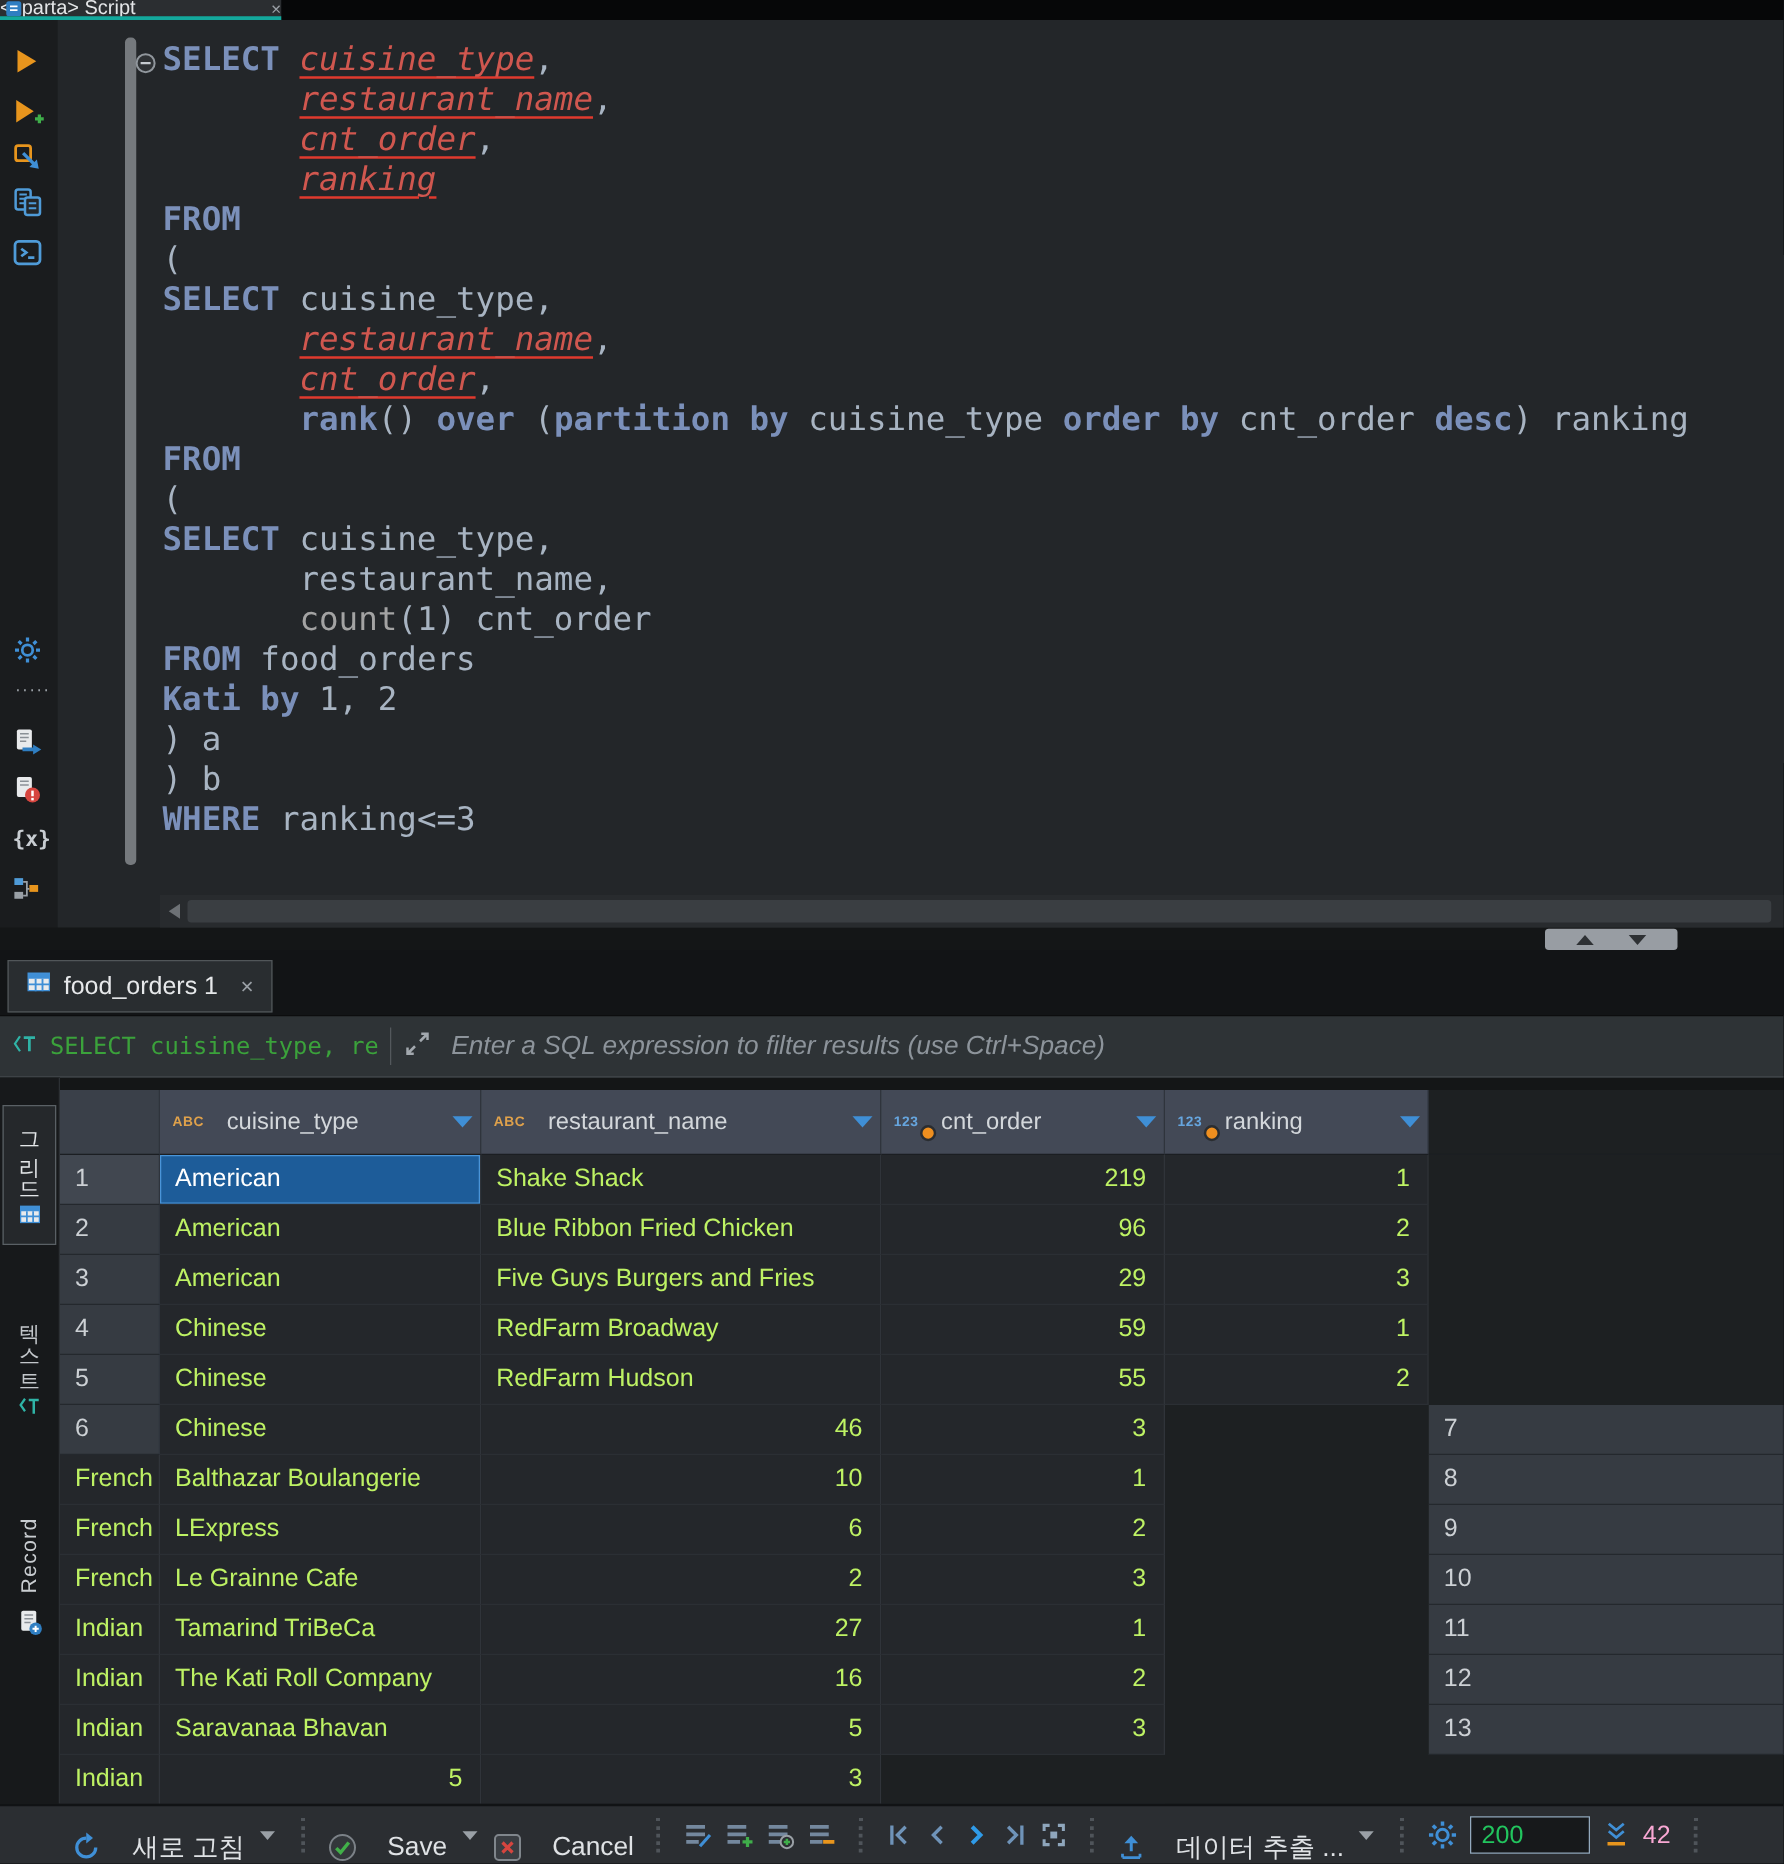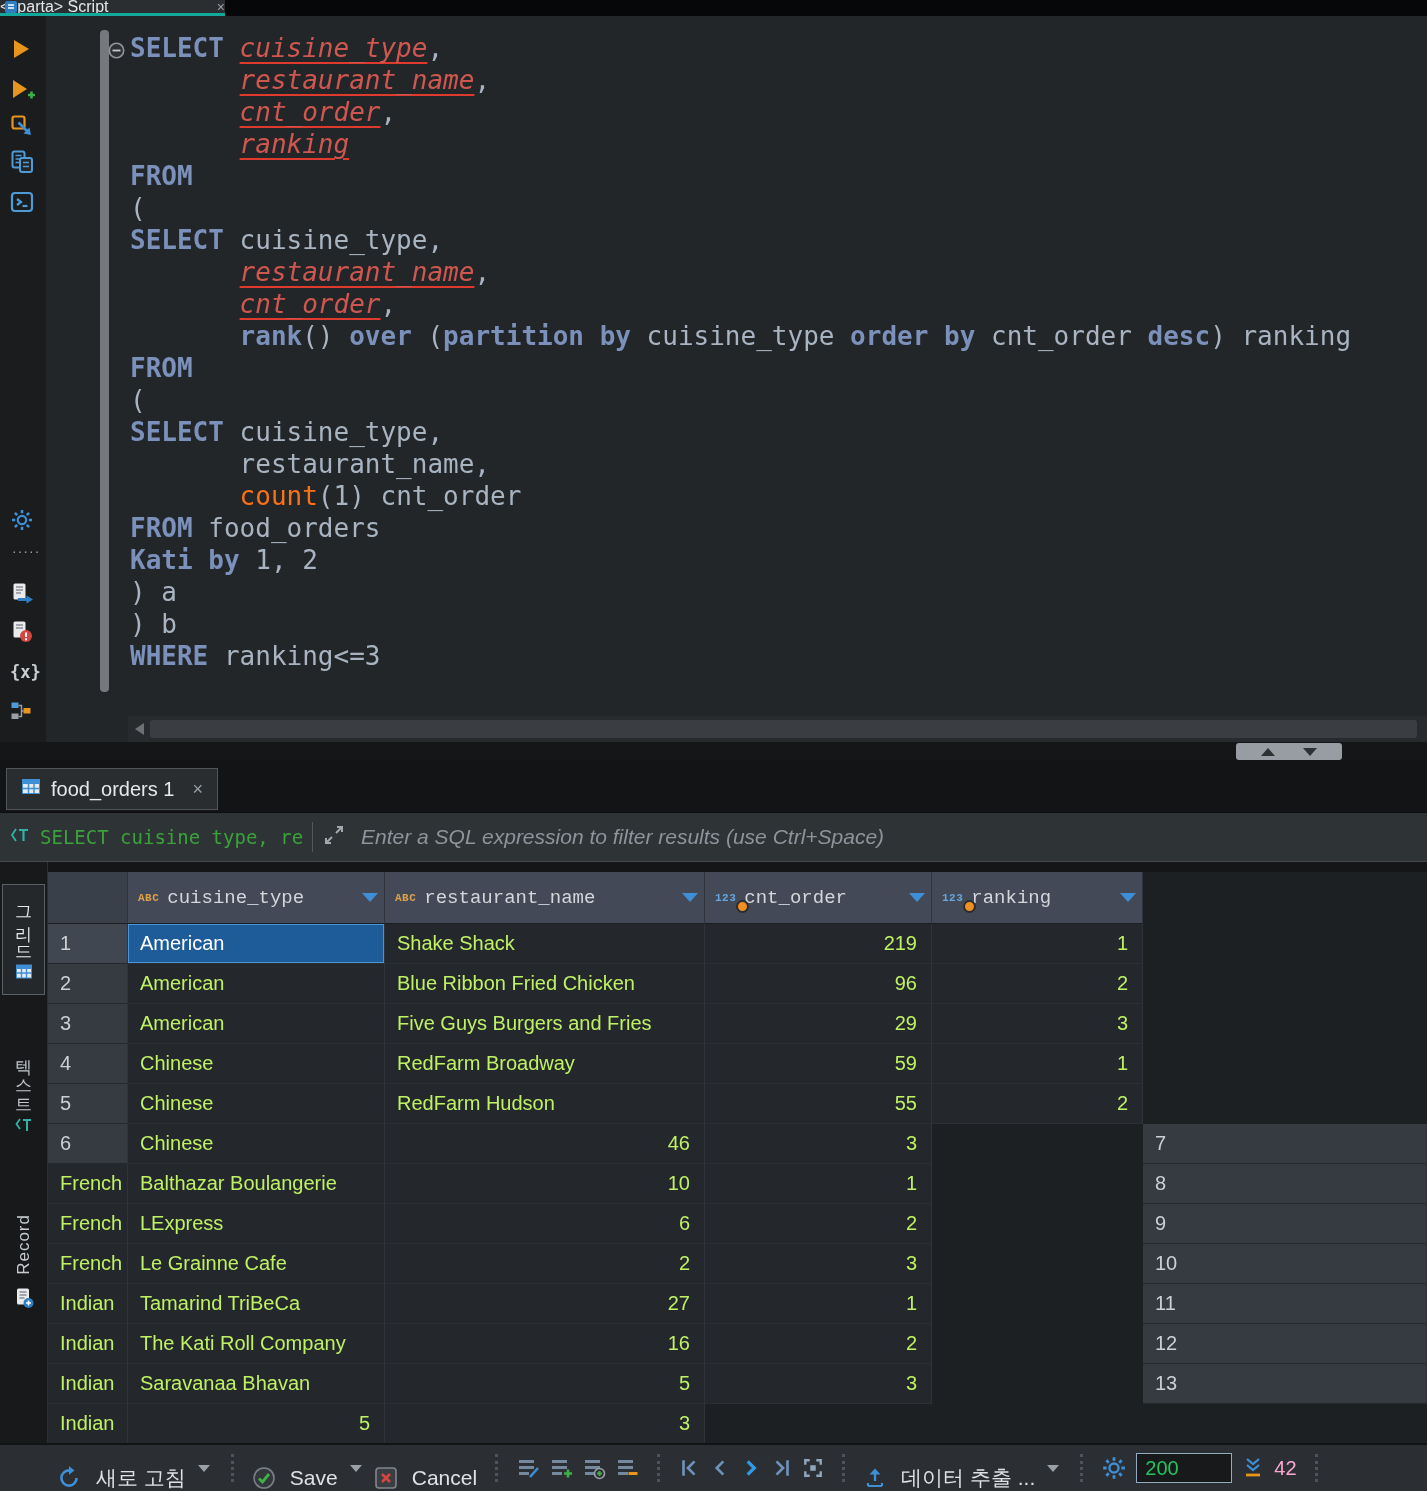--- a/index.html
+++ b/index.html
@@ -26,21 +26,21 @@
   
   .editor{position:absolute;left:46px;top:16px;right:0;height:726px;background:#232629;}
   .annot{position:absolute;left:54px;top:14px;width:9px;height:662px;background:#75797d;border-radius:4px;}
   .fold{position:absolute;left:62px;top:26px;display:flex;}
   .code{position:absolute;left:84px;top:16px;font-family:"DejaVu Sans Mono",monospace;font-size:26px;}
   .cl{white-space:pre;height:32px;line-height:32px;}
   .t-k{color:#7b90ba;font-weight:bold;}
   .t-p{color:#a8b4c2;}
   .t-e{color:#d0574f;font-style:italic;text-decoration:underline;text-decoration-color:#e03a2e;
        text-decoration-thickness:2px;text-underline-offset:5px;}
-  .t-f{color:#f97316;}
+  .t-f{color:#a3a3a3;}
   .hscroll{position:absolute;left:82px;right:0;top:700px;height:26px;background:#282b2e;}
   .hthumb{position:absolute;left:22px;right:10px;top:4px;bottom:4px;background:#3a3e42;border-radius:3px;}
   .harrow{position:absolute;left:7px;top:7px;width:0;height:0;border-top:6px solid transparent;
           border-bottom:6px solid transparent;border-right:9px solid #6d7175;}
 
   
   .sash{position:absolute;left:1236px;top:743px;width:106px;height:17px;background:#989da3;border-radius:3px;
         display:flex;align-items:center;justify-content:center;gap:28px;}
   .tri-up{width:0;height:0;border-left:7px solid transparent;border-right:7px solid transparent;border-bottom:8px solid #2e3134;}
   .tri-down{width:0;height:0;border-left:7px solid transparent;border-right:7px solid transparent;border-top:8px solid #2e3134;}
@@ -67,22 +67,22 @@
   .vtab-sel{top:22px;border:1px solid #5a6065;background:#25282b;}
   .vtab2{top:176px;}
   .vtext{writing-mode:vertical-rl;text-orientation:upright;color:#e4e7e9;font-size:17px;letter-spacing:3px;}
   .vtab2 .vtext{color:#c2c6ca;}
   .rec{position:absolute;left:2px;top:352px;width:43px;display:flex;flex-direction:column;align-items:center;gap:12px;}
   .vtext-rot{writing-mode:vertical-rl;transform:rotate(180deg);color:#c9cdd1;font-size:17px;letter-spacing:1px;}
 
   
   .grid{position:absolute;left:48px;top:872px;width:1379px;height:571px;background:#1d2022;overflow:hidden;
         display:grid;grid-template-columns:80px 257px 320px 227px 211px 1fr;grid-template-rows:52px repeat(13,40px);}
-  .hc{background:#434956;display:flex;align-items:center;gap:8px;padding:0 6px 0 10px;color:#d3d7db;
-      font-size:19px;border-right:1px solid #2f343c;border-bottom:1px solid #1b1e22;position:relative;font-family:Liberation Mono, monospace;}
+  .hc{background:#434956;display:flex;align-items:center;gap:18px;padding:0 6px 0 10px;color:#d3d7db;
+      font-size:19px;border-right:1px solid #2f343c;border-bottom:1px solid #1b1e22;position:relative;}
   .hc0{background:#3a4049;}
   .hcf{background:#1d2022;border-right:none;}
   .badge{font-size:11px;font-weight:bold;letter-spacing:.5px;}
   .btxt{color:#dfa14b;}
   .bnum{color:#66a5de;}
   .keydot{position:absolute;left:31px;top:28px;width:9px;height:9px;border-radius:50%;background:#ef8f1f;border:2px solid #2a2d31;}
   .hlabel{flex:1;white-space:nowrap;overflow:hidden;}
   .ftri{width:0;height:0;border-left:8px solid transparent;border-right:8px solid transparent;
         border-top:9px solid #3f8fd6;margin-left:4px;flex:none;}
   .rn{background:#363b42;color:#ccd0d4;font-size:20px;display:flex;align-items:center;padding-left:12px;
@@ -91,21 +91,21 @@
   .dc{background:#24272b;color:#bef264;font-size:20px;display:flex;align-items:center;
       padding:0 14px 0 12px;border-right:1px solid #30343a;border-bottom:1px solid #2b2f34;
       white-space:nowrap;overflow:hidden;}
   .num{justify-content:flex-end;}
   .sel{background:#1d5c99;color:#fff;box-shadow:inset 0 0 0 1px #4a94d8;}
   .fc{background:#1d2022;}
 
   
   .toolbar{position:absolute;left:0;right:0;bottom:0;height:48px;background:#2b2e32;border-top:2px solid #111315;
            display:flex;align-items:center;padding-left:56px;gap:9px;box-sizing:border-box;color:#dfe2e5;font-size:21px;}
-  .tbtn{display:flex;align-items:center;gap:14px;background:none;border:none;color:#dfe2e5;font:inherit;padding:0;cursor:pointer;margin-top:20px;}
+  .tbtn{display:flex;align-items:center;gap:24px;background:none;border:none;color:#dfe2e5;font:inherit;padding:0;cursor:pointer;margin-top:20px;}
   .tico{display:flex;align-items:center;}
   .caret{width:0;height:0;border-left:6px solid transparent;border-right:6px solid transparent;
          border-top:7px solid #9aa0a6;margin:0 3px;}
   .tsep{border-left:3px dotted #4f545a;height:28px;margin:0 9px;}
   .fetchsize{width:96px;height:30px;background:#17191b;border:1px solid #93a9bd;color:#22c55e;font-size:20px;
              font-family:inherit;padding:0 8px;box-sizing:border-box;}
   .rowcount{font-size:20px;color:#f9a8d4;}
 </style>
 </head>
 <body>

